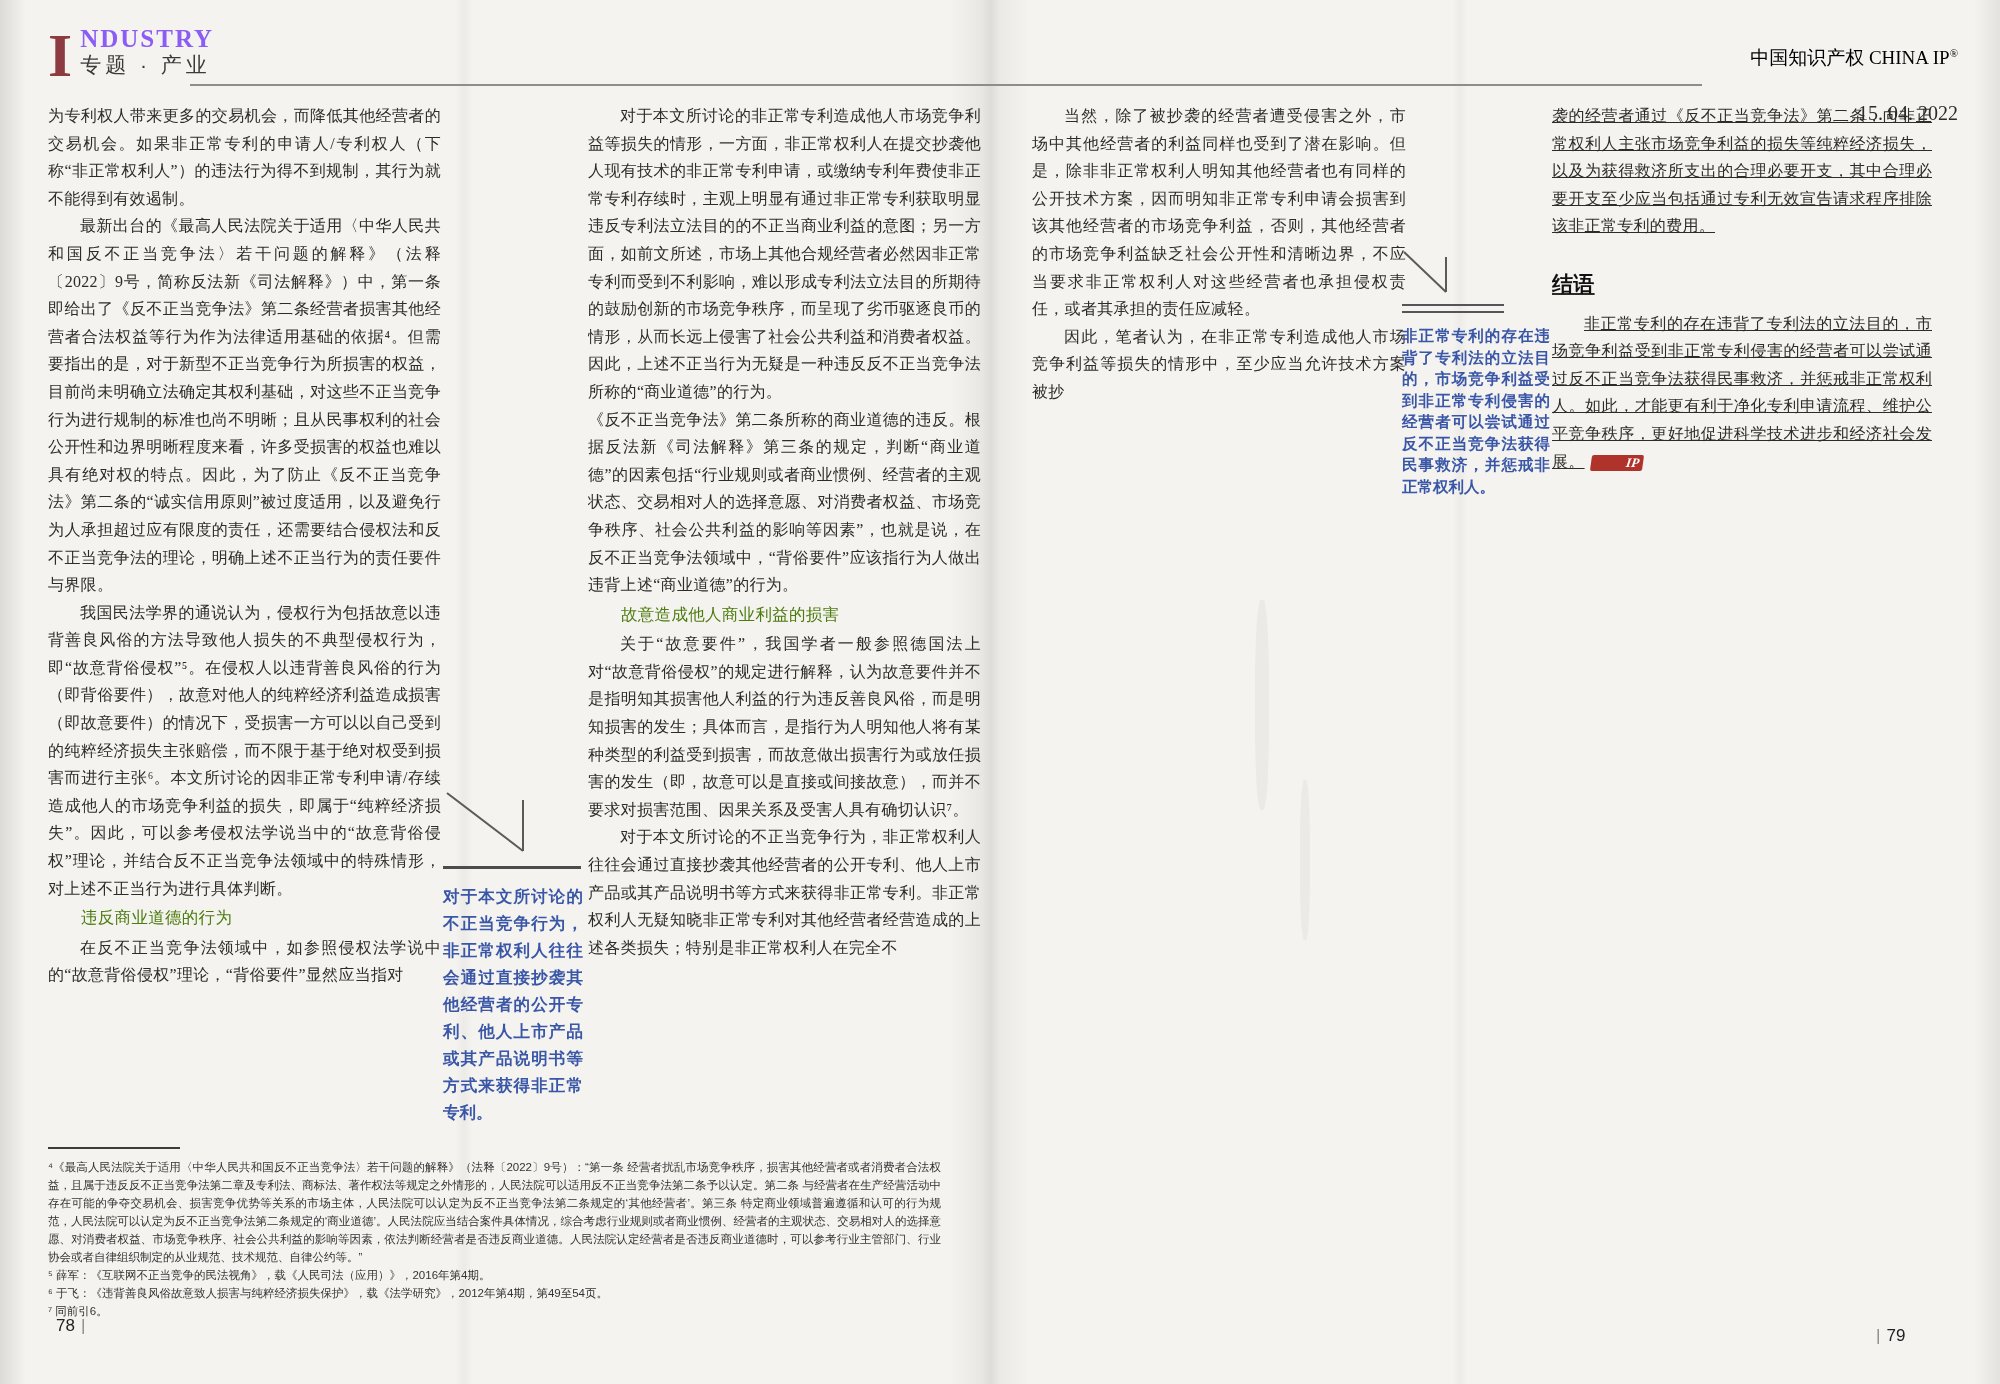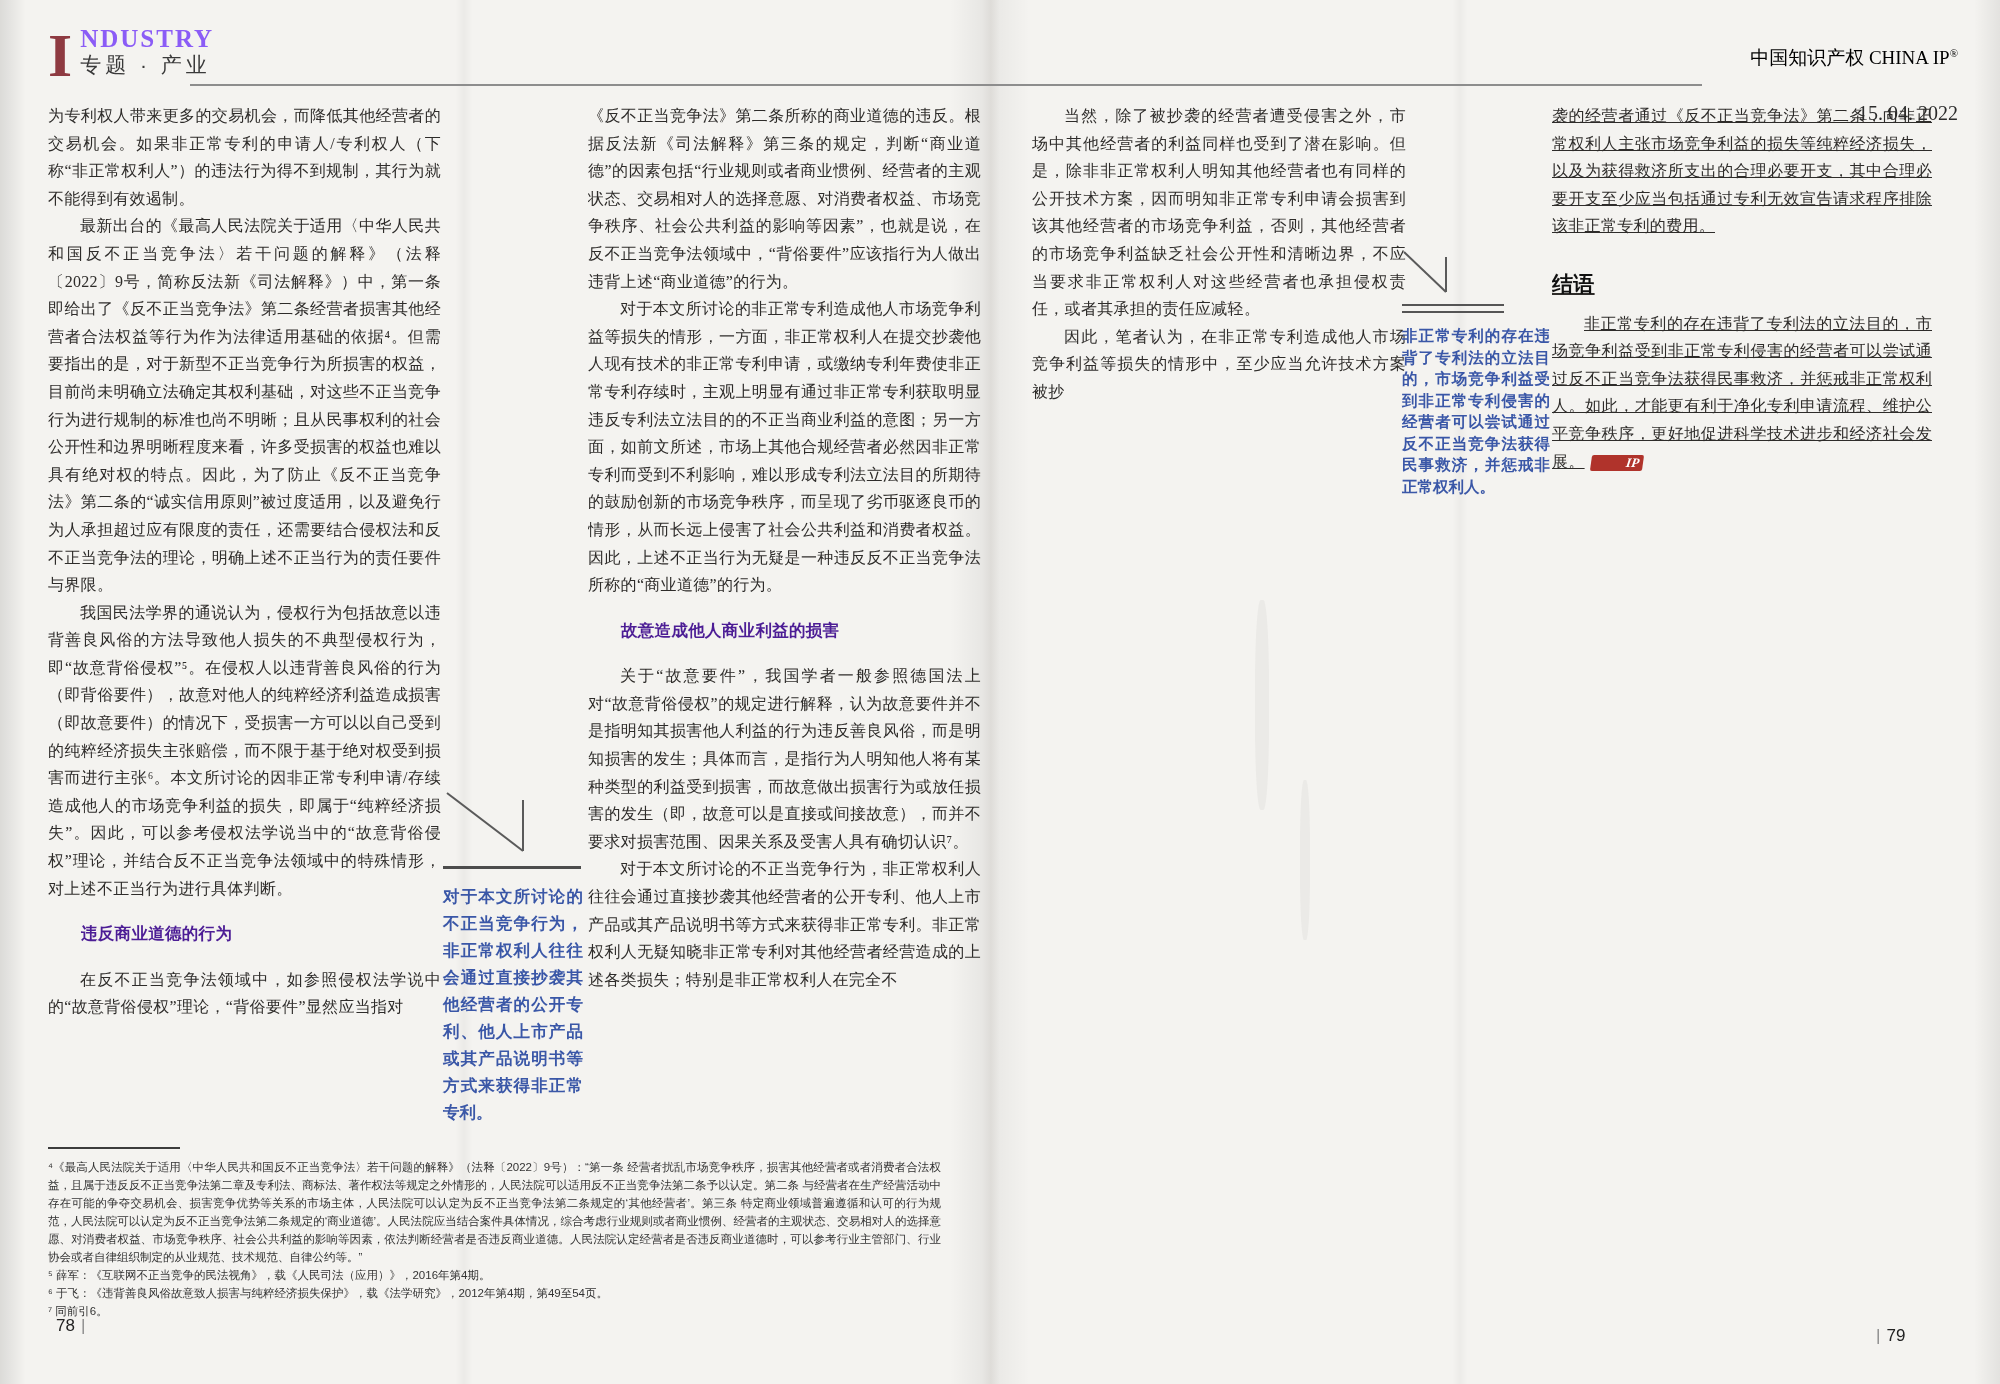--- a/index.html
+++ b/index.html
@@ -31,21 +31,21 @@
   .mag-date{font-size:20px;color:#2b2b2b;line-height:24px;margin-top:32px;}
 
   
   .col{position:absolute;top:102px;overflow:hidden;font-size:16px;line-height:27.6px;letter-spacing:0.3px;text-align:justify;}
   .col-1{left:48px;width:393px;height:1048px;}
   .col-2{left:588px;width:393px;height:1048px;}
   .col-3{left:1032px;width:374px;height:1100px;}
   .col-4{left:1552px;width:380px;height:1100px;text-decoration:underline;}
   .body-p{margin:0;text-indent:2em;}
   .body-p.noindent{text-indent:0;}
-  .subhead{font-family:"Liberation Sans","DejaVu Sans",sans-serif;font-weight:bold;font-size:16.5px;color:#4c1d95;text-indent:2em;line-height:27.6px;margin:18px 0;}
+  .subhead{font-family:"Liberation Sans","DejaVu Sans",sans-serif;font-weight:normal;font-size:16.5px;color:#4d7c0f;text-indent:2em;line-height:27.6px;margin:2px 0;}
   .section-head{font-family:"Liberation Sans","DejaVu Sans",sans-serif;font-weight:bold;font-size:21px;color:#101010;margin:30px 0 12px;text-indent:0;}
   .endmark{display:inline-block;background:#b0332b;color:#fff;font-family:"Liberation Serif",serif;font-weight:bold;font-style:italic;
     font-size:13px;line-height:16px;padding:0 3px;margin-left:6px;transform:skewX(-8deg);border-radius:2px;}
 
   
   .pull-quote{position:absolute;}
   .pq-left{left:443px;top:790px;width:140px;}
   .pq-right{left:1402px;top:250px;width:148px;}
   .pq-text{color:#3a57a7;font-family:"Liberation Sans","DejaVu Sans",sans-serif;font-weight:bold;text-align:justify;}
   .pq-left .pq-text{font-size:16.5px;line-height:27px;margin-top:14px;}
@@ -91,22 +91,22 @@
 </div>
 
 <div class="col col-1">
     <p class="body-p noindent">为专利权人带来更多的交易机会，而降低其他经营者的交易机会。如果非正常专利的申请人/专利权人（下称“非正常权利人”）的违法行为得不到规制，其行为就不能得到有效遏制。</p>
     <p class="body-p">最新出台的《最高人民法院关于适用〈中华人民共和国反不正当竞争法〉若干问题的解释》（法释〔2022〕9号，简称反法新《司法解释》）中，第一条即给出了《反不正当竞争法》第二条经营者损害其他经营者合法权益等行为作为法律适用基础的依据⁴。但需要指出的是，对于新型不正当竞争行为所损害的权益，目前尚未明确立法确定其权利基础，对这些不正当竞争行为进行规制的标准也尚不明晰；且从民事权利的社会公开性和边界明晰程度来看，许多受损害的权益也难以具有绝对权的特点。因此，为了防止《反不正当竞争法》第二条的“诚实信用原则”被过度适用，以及避免行为人承担超过应有限度的责任，还需要结合侵权法和反不正当竞争法的理论，明确上述不正当行为的责任要件与界限。</p>
     <p class="body-p">我国民法学界的通说认为，侵权行为包括故意以违背善良风俗的方法导致他人损失的不典型侵权行为，即“故意背俗侵权”⁵。在侵权人以违背善良风俗的行为（即背俗要件），故意对他人的纯粹经济利益造成损害（即故意要件）的情况下，受损害一方可以以自己受到的纯粹经济损失主张赔偿，而不限于基于绝对权受到损害而进行主张⁶。本文所讨论的因非正常专利申请/存续造成他人的市场竞争利益的损失，即属于“纯粹经济损失”。因此，可以参考侵权法学说当中的“故意背俗侵权”理论，并结合反不正当竞争法领域中的特殊情形，对上述不正当行为进行具体判断。</p>
     <div class="subhead">违反商业道德的行为</div>
     <p class="body-p">在反不正当竞争法领域中，如参照侵权法学说中的“故意背俗侵权”理论，“背俗要件”显然应当指对</p>
   </div>
 <div class="col col-2">
+    <p class="body-p">对于本文所讨论的非正常专利造成他人市场竞争利益等损失的情形，一方面，非正常权利人在提交抄袭他人现有技术的非正常专利申请，或缴纳专利年费使非正常专利存续时，主观上明显有通过非正常专利获取明显违反专利法立法目的的不正当商业利益的意图；另一方面，如前文所述，市场上其他合规经营者必然因非正常专利而受到不利影响，难以形成专利法立法目的所期待的鼓励创新的市场竞争秩序，而呈现了劣币驱逐良币的情形，从而长远上侵害了社会公共利益和消费者权益。因此，上述不正当行为无疑是一种违反反不正当竞争法所称的“商业道德”的行为。</p>
     <p class="body-p noindent">《反不正当竞争法》第二条所称的商业道德的违反。根据反法新《司法解释》第三条的规定，判断“商业道德”的因素包括“行业规则或者商业惯例、经营者的主观状态、交易相对人的选择意愿、对消费者权益、市场竞争秩序、社会公共利益的影响等因素”，也就是说，在反不正当竞争法领域中，“背俗要件”应该指行为人做出违背上述“商业道德”的行为。</p>
-    <p class="body-p">对于本文所讨论的非正常专利造成他人市场竞争利益等损失的情形，一方面，非正常权利人在提交抄袭他人现有技术的非正常专利申请，或缴纳专利年费使非正常专利存续时，主观上明显有通过非正常专利获取明显违反专利法立法目的的不正当商业利益的意图；另一方面，如前文所述，市场上其他合规经营者必然因非正常专利而受到不利影响，难以形成专利法立法目的所期待的鼓励创新的市场竞争秩序，而呈现了劣币驱逐良币的情形，从而长远上侵害了社会公共利益和消费者权益。因此，上述不正当行为无疑是一种违反反不正当竞争法所称的“商业道德”的行为。</p>
     <div class="subhead">故意造成他人商业利益的损害</div>
     <p class="body-p">关于“故意要件”，我国学者一般参照德国法上对“故意背俗侵权”的规定进行解释，认为故意要件并不是指明知其损害他人利益的行为违反善良风俗，而是明知损害的发生；具体而言，是指行为人明知他人将有某种类型的利益受到损害，而故意做出损害行为或放任损害的发生（即，故意可以是直接或间接故意），而并不要求对损害范围、因果关系及受害人具有确切认识⁷。</p>
     <p class="body-p">对于本文所讨论的不正当竞争行为，非正常权利人往往会通过直接抄袭其他经营者的公开专利、他人上市产品或其产品说明书等方式来获得非正常专利。非正常权利人无疑知晓非正常专利对其他经营者经营造成的上述各类损失；特别是非正常权利人在完全不</p>
   </div>
 
 <div class="pull-quote pq-left">
   <svg class="arrow-icon" width="88" height="66" viewBox="0 0 88 66">
     <line x1="4" y1="3" x2="80" y2="61" stroke="#5a5a5a" stroke-width="2"></line>
     <line x1="80" y1="10" x2="80" y2="61" stroke="#5a5a5a" stroke-width="2"></line>
   </svg>

